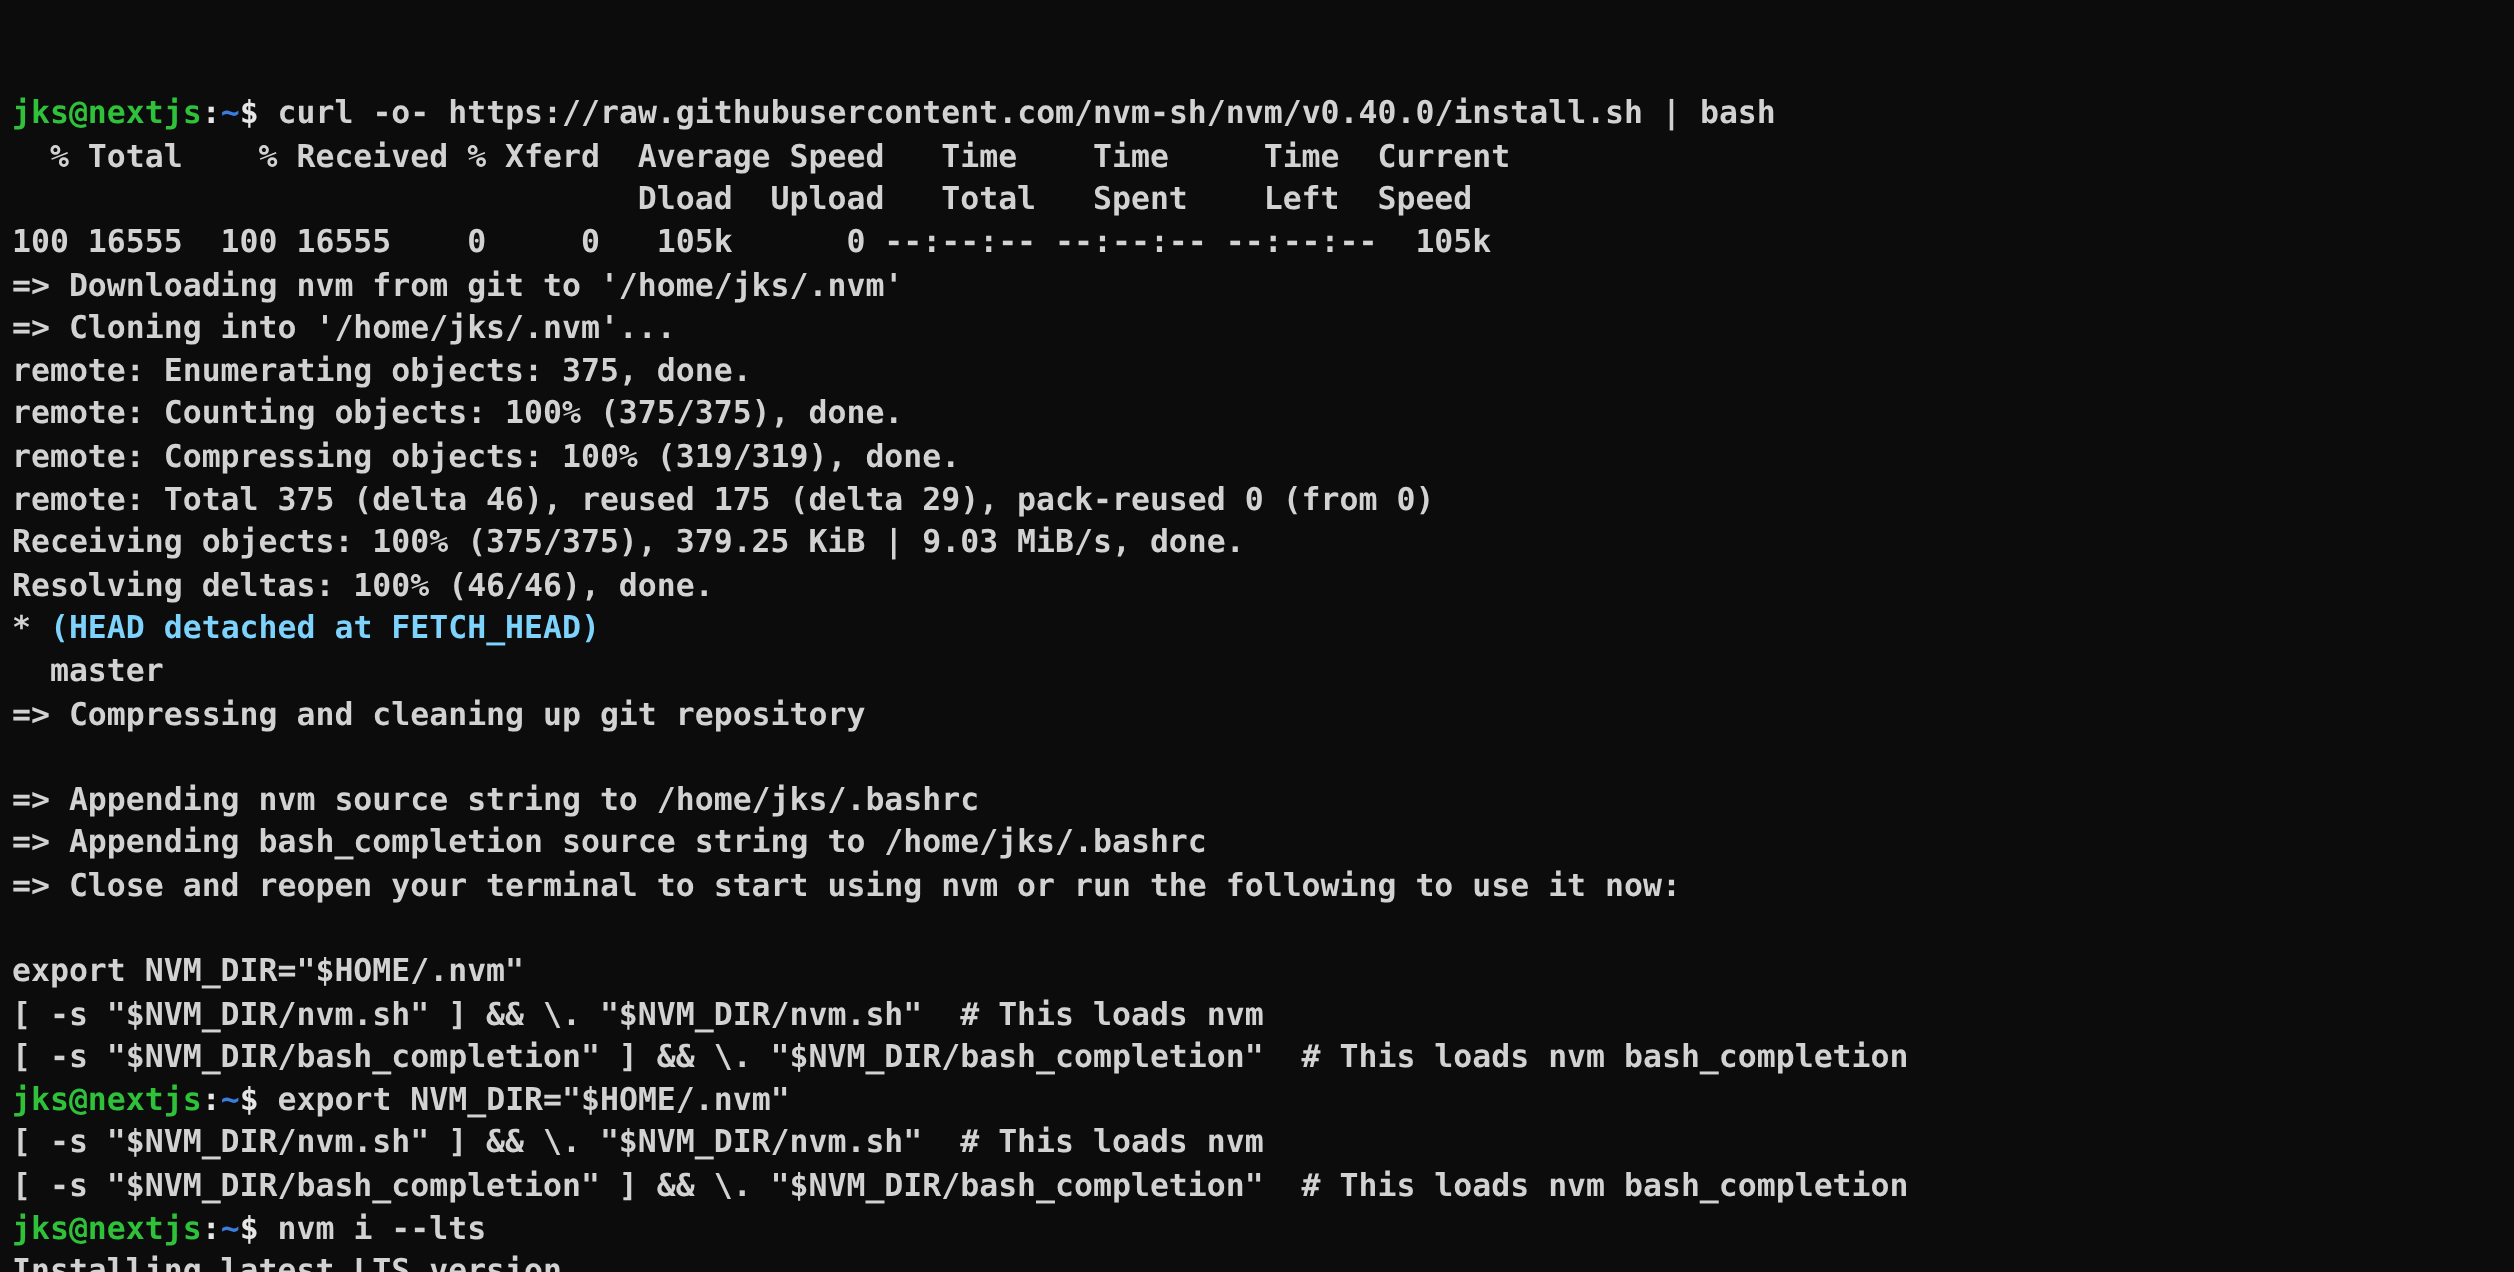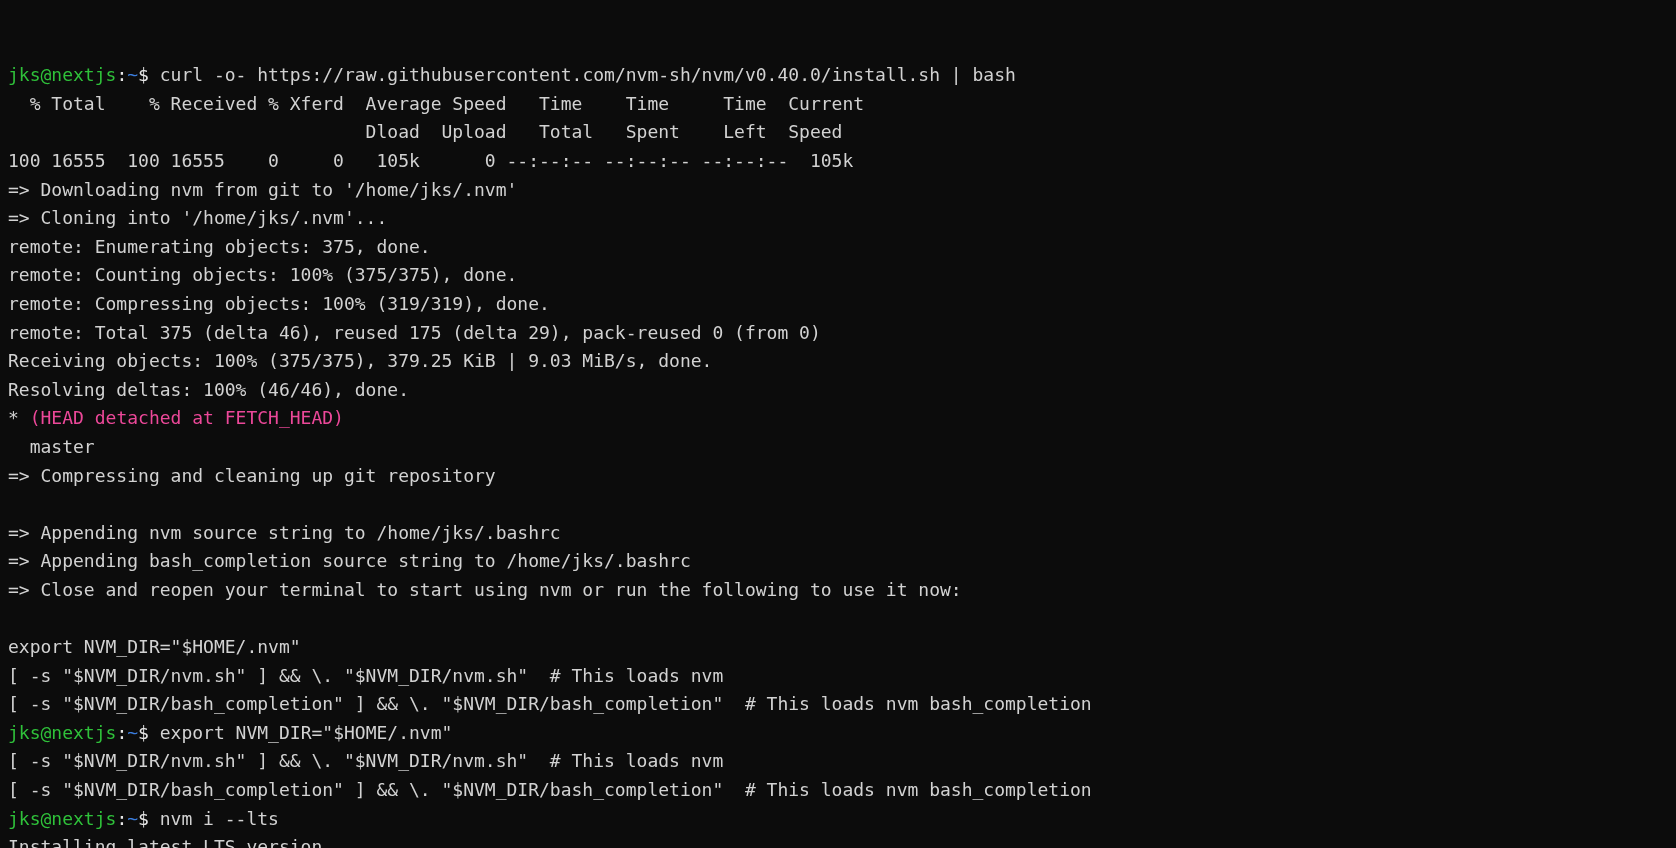--- a/index.html
+++ b/index.html
@@ -13,37 +13,38 @@
     height: 848px;
     overflow: hidden;
     font-family: "DejaVu Sans Mono", "Liberation Mono", monospace;
   }
   #terminal {
     width: 1676px;
     height: 848px;
     background: #0c0c0c;
     color: #d2d2d2;
     font-family: "DejaVu Sans Mono", "Liberation Mono", monospace;
-    font-size: 18px;
+    font-size: 21px;
     line-height: 28.6px;
     letter-spacing: 0px;
     padding: 4px 0 0 8px;
     box-sizing: border-box;
     white-space: pre;
     overflow: hidden;
     position: relative;
+    font-weight: bold;
   }
   .line {
     white-space: pre;
     height: 28.6px;
     display: block;
   }
   .seg { white-space: pre; }
   .c-default { color: #d2d2d2; }
-  .c-green   { color: #ec4899; }
+  .c-green   { color: #7dd3fc; }
   .c-prompt  { color: #2fc13a; }
   .c-blue    { color: #3b7ddd; }
   .c-white   { color: #e6e6e6; }
   .cursor-line { opacity: 1; }
 </style>
 </head>
 <body>
 
 <div id="terminal">
   <div id="terminal-output"><div class="line"><span class="seg c-prompt">jks@nextjs</span><span class="seg c-white">:</span><span class="seg c-blue">~</span><span class="seg c-white">$ </span><span class="seg c-default">curl -o- https://raw.githubusercontent.com/nvm-sh/nvm/v0.40.0/install.sh | bash</span></div><div class="line"><span class="seg c-default">  % Total    % Received % Xferd  Average Speed   Time    Time     Time  Current</span></div><div class="line"><span class="seg c-default">                                 Dload  Upload   Total   Spent    Left  Speed</span></div><div class="line"><span class="seg c-default">100 16555  100 16555    0     0   105k      0 --:--:-- --:--:-- --:--:--  105k</span></div><div class="line"><span class="seg c-default">=&gt; Downloading nvm from git to '/home/jks/.nvm'</span></div><div class="line"><span class="seg c-default">=&gt; Cloning into '/home/jks/.nvm'...</span></div><div class="line"><span class="seg c-default">remote: Enumerating objects: 375, done.</span></div><div class="line"><span class="seg c-default">remote: Counting objects: 100% (375/375), done.</span></div><div class="line"><span class="seg c-default">remote: Compressing objects: 100% (319/319), done.</span></div><div class="line"><span class="seg c-default">remote: Total 375 (delta 46), reused 175 (delta 29), pack-reused 0 (from 0)</span></div><div class="line"><span class="seg c-default">Receiving objects: 100% (375/375), 379.25 KiB | 9.03 MiB/s, done.</span></div><div class="line"><span class="seg c-default">Resolving deltas: 100% (46/46), done.</span></div><div class="line"><span class="seg c-default">* </span><span class="seg c-green">(HEAD detached at FETCH_HEAD)</span></div><div class="line"><span class="seg c-default">  master</span></div><div class="line"><span class="seg c-default">=&gt; Compressing and cleaning up git repository</span></div><div class="line">&nbsp;</div><div class="line"><span class="seg c-default">=&gt; Appending nvm source string to /home/jks/.bashrc</span></div><div class="line"><span class="seg c-default">=&gt; Appending bash_completion source string to /home/jks/.bashrc</span></div><div class="line"><span class="seg c-default">=&gt; Close and reopen your terminal to start using nvm or run the following to use it now:</span></div><div class="line">&nbsp;</div><div class="line"><span class="seg c-default">export NVM_DIR="$HOME/.nvm"</span></div><div class="line"><span class="seg c-default">[ -s "$NVM_DIR/nvm.sh" ] &amp;&amp; \. "$NVM_DIR/nvm.sh"  # This loads nvm</span></div><div class="line"><span class="seg c-default">[ -s "$NVM_DIR/bash_completion" ] &amp;&amp; \. "$NVM_DIR/bash_completion"  # This loads nvm bash_completion</span></div><div class="line"><span class="seg c-prompt">jks@nextjs</span><span class="seg c-white">:</span><span class="seg c-blue">~</span><span class="seg c-white">$ </span><span class="seg c-default">export NVM_DIR="$HOME/.nvm"</span></div><div class="line"><span class="seg c-default">[ -s "$NVM_DIR/nvm.sh" ] &amp;&amp; \. "$NVM_DIR/nvm.sh"  # This loads nvm</span></div><div class="line"><span class="seg c-default">[ -s "$NVM_DIR/bash_completion" ] &amp;&amp; \. "$NVM_DIR/bash_completion"  # This loads nvm bash_completion</span></div><div class="line"><span class="seg c-prompt">jks@nextjs</span><span class="seg c-white">:</span><span class="seg c-blue">~</span><span class="seg c-white">$ </span><span class="seg c-default">nvm i --lts</span></div><div class="line cursor-line"><span class="seg c-default">Installing latest LTS version.</span></div></div>

